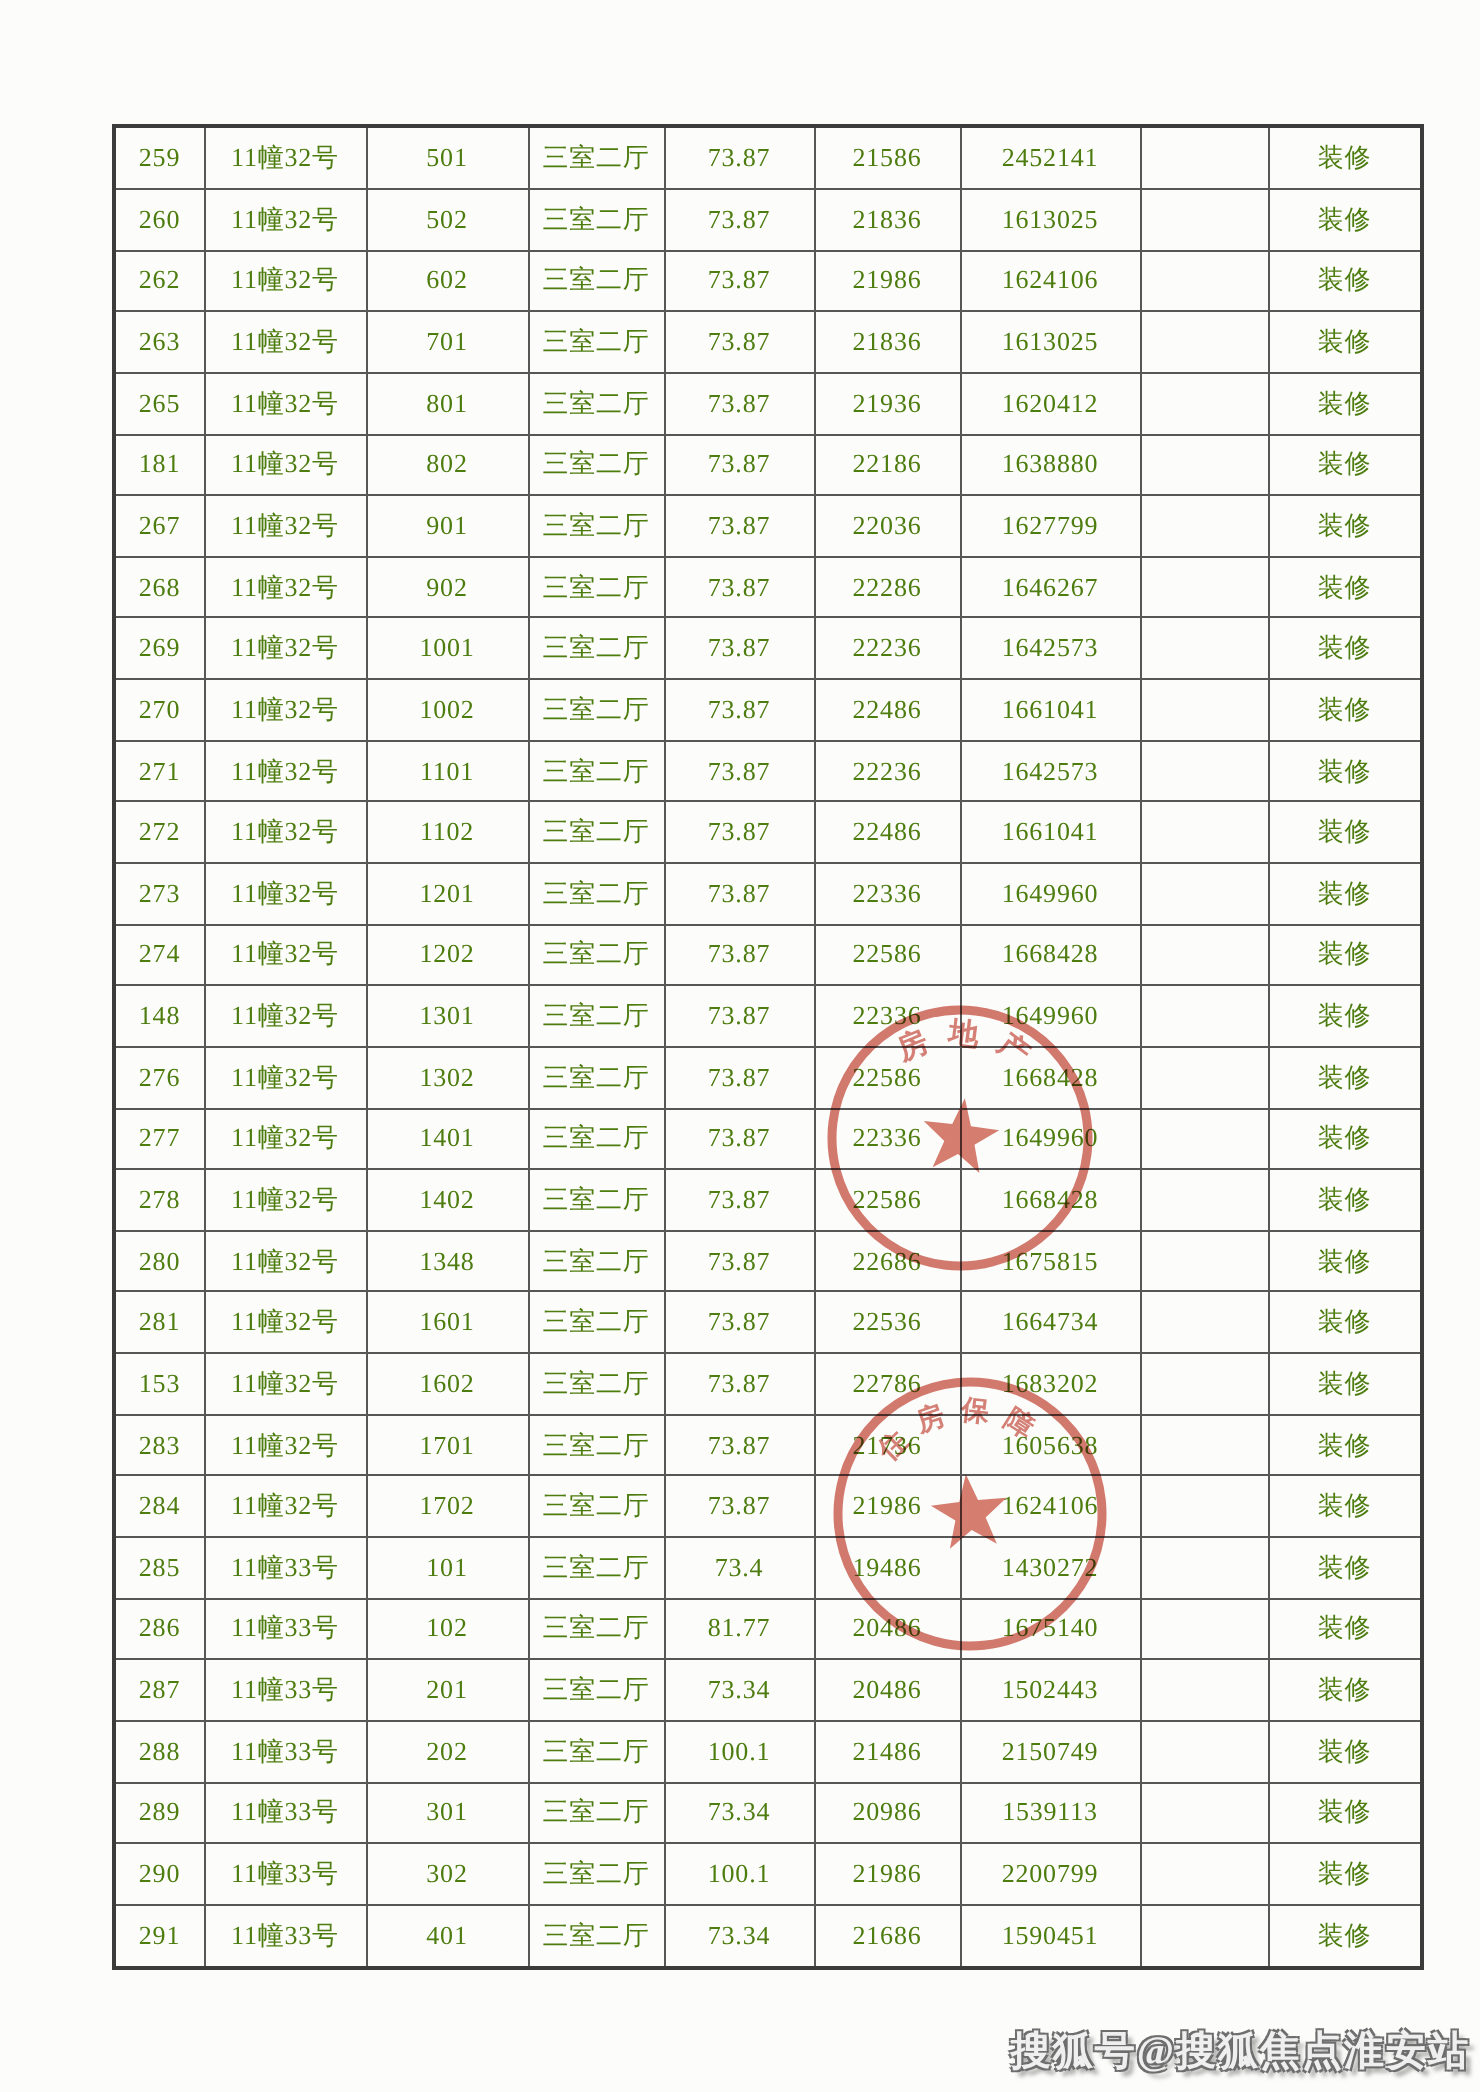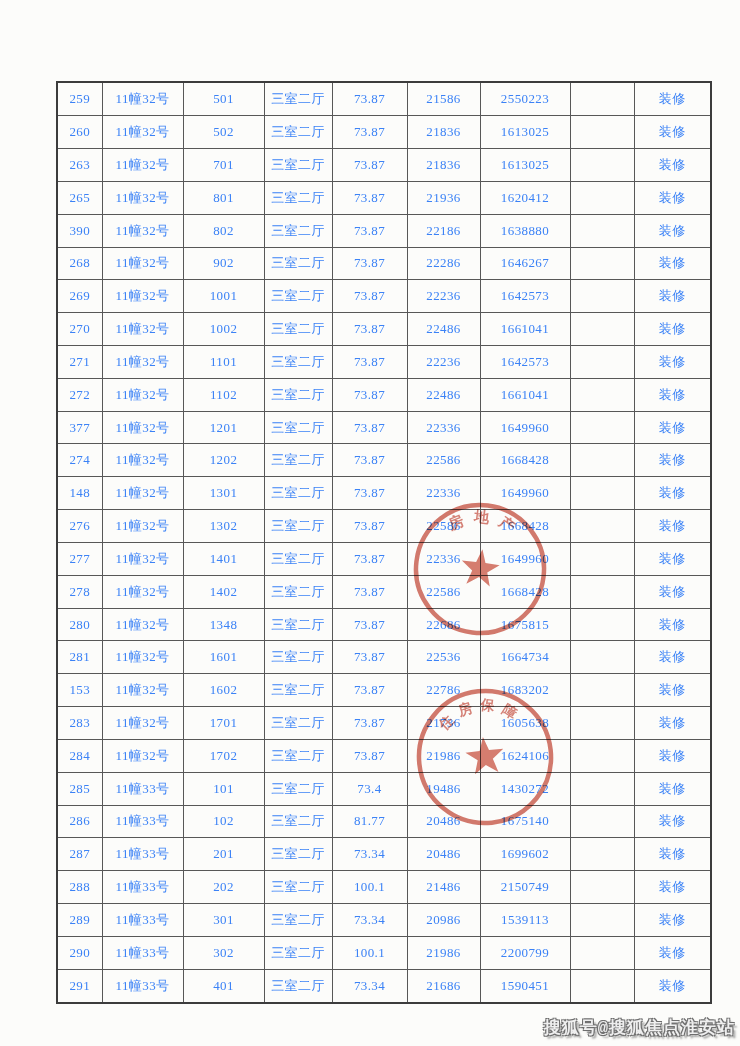--- a/index.html
+++ b/index.html
@@ -5,41 +5,40 @@
   html,body{margin:0;padding:0;}
   body{
     width:740px;height:1046px;position:relative;overflow:hidden;
     background:#fcfcfa;
     font-family:"Liberation Serif","DejaVu Serif",serif;
   }
   .page{position:absolute;inset:0;}
   table.price-table{
     position:absolute;left:56px;top:62px;width:654px;height:923px;
     border-collapse:collapse;table-layout:fixed;
-    font-size:13px;color:#3b82f6;
+    font-size:13px;color:#4d7c0f;
     border:2px solid #3c3c3c;
-    margin-top:19px;
   }
   table.price-table td{
     border:1.4px solid #575757;
     text-align:center;vertical-align:middle;
     padding:0;overflow:hidden;white-space:nowrap;
     letter-spacing:.4px;
   }
   .stamp{
     position:absolute;width:160px;height:160px;
     mix-blend-mode:multiply;opacity:.82;
     pointer-events:none;
   }
   .stamp-1{left:400px;top:489px;transform:rotate(7deg);}
   .stamp-2{left:405px;top:677px;transform:rotate(-6deg);}
   .watermark{
     position:absolute;right:5px;bottom:7px;
-    font-family:Liberation Mono, monospace;
-    font-size:17px;font-weight:bold;letter-spacing:1px;
+    font-family:Liberation Serif, serif;
+    font-size:20px;font-weight:bold;letter-spacing:1px;
     color:#efefef;
     text-shadow:
       -1px -1px 0 #6e6e6e, 1px -1px 0 #6e6e6e,
       -1px  1px 0 #6e6e6e, 1px  1px 0 #6e6e6e,
        3px  3px 2px rgba(90,90,90,.55);
   }
 </style>
 </head>
 <body>
 
@@ -58,36 +57,47 @@
         <col style="width:77px">
     </colgroup>
     <tbody>
         <tr>
           <td>259</td>
           <td>11幢32号</td>
           <td>501</td>
           <td>三室二厅</td>
           <td>73.87</td>
           <td>21586</td>
-          <td>2550223</td>
+          <td>2452141</td>
           <td></td>
           <td>装修</td>
         </tr>
         <tr>
           <td>260</td>
           <td>11幢32号</td>
           <td>502</td>
           <td>三室二厅</td>
           <td>73.87</td>
           <td>21836</td>
           <td>1613025</td>
           <td></td>
           <td>装修</td>
         </tr>
         <tr>
+          <td>262</td>
+          <td>11幢32号</td>
+          <td>602</td>
+          <td>三室二厅</td>
+          <td>73.87</td>
+          <td>21986</td>
+          <td>1624106</td>
+          <td></td>
+          <td>装修</td>
+        </tr>
+        <tr>
           <td>263</td>
           <td>11幢32号</td>
           <td>701</td>
           <td>三室二厅</td>
           <td>73.87</td>
           <td>21836</td>
           <td>1613025</td>
           <td></td>
           <td>装修</td>
         </tr>
@@ -96,31 +106,42 @@
           <td>11幢32号</td>
           <td>801</td>
           <td>三室二厅</td>
           <td>73.87</td>
           <td>21936</td>
           <td>1620412</td>
           <td></td>
           <td>装修</td>
         </tr>
         <tr>
-          <td>390</td>
+          <td>181</td>
           <td>11幢32号</td>
           <td>802</td>
           <td>三室二厅</td>
           <td>73.87</td>
           <td>22186</td>
           <td>1638880</td>
           <td></td>
           <td>装修</td>
         </tr>
         <tr>
+          <td>267</td>
+          <td>11幢32号</td>
+          <td>901</td>
+          <td>三室二厅</td>
+          <td>73.87</td>
+          <td>22036</td>
+          <td>1627799</td>
+          <td></td>
+          <td>装修</td>
+        </tr>
+        <tr>
           <td>268</td>
           <td>11幢32号</td>
           <td>902</td>
           <td>三室二厅</td>
           <td>73.87</td>
           <td>22286</td>
           <td>1646267</td>
           <td></td>
           <td>装修</td>
         </tr>
@@ -162,21 +183,21 @@
           <td>11幢32号</td>
           <td>1102</td>
           <td>三室二厅</td>
           <td>73.87</td>
           <td>22486</td>
           <td>1661041</td>
           <td></td>
           <td>装修</td>
         </tr>
         <tr>
-          <td>377</td>
+          <td>273</td>
           <td>11幢32号</td>
           <td>1201</td>
           <td>三室二厅</td>
           <td>73.87</td>
           <td>22336</td>
           <td>1649960</td>
           <td></td>
           <td>装修</td>
         </tr>
         <tr>
@@ -311,21 +332,21 @@
           <td></td>
           <td>装修</td>
         </tr>
         <tr>
           <td>287</td>
           <td>11幢33号</td>
           <td>201</td>
           <td>三室二厅</td>
           <td>73.34</td>
           <td>20486</td>
-          <td>1699602</td>
+          <td>1502443</td>
           <td></td>
           <td>装修</td>
         </tr>
         <tr>
           <td>288</td>
           <td>11幢33号</td>
           <td>202</td>
           <td>三室二厅</td>
           <td>100.1</td>
           <td>21486</td>

